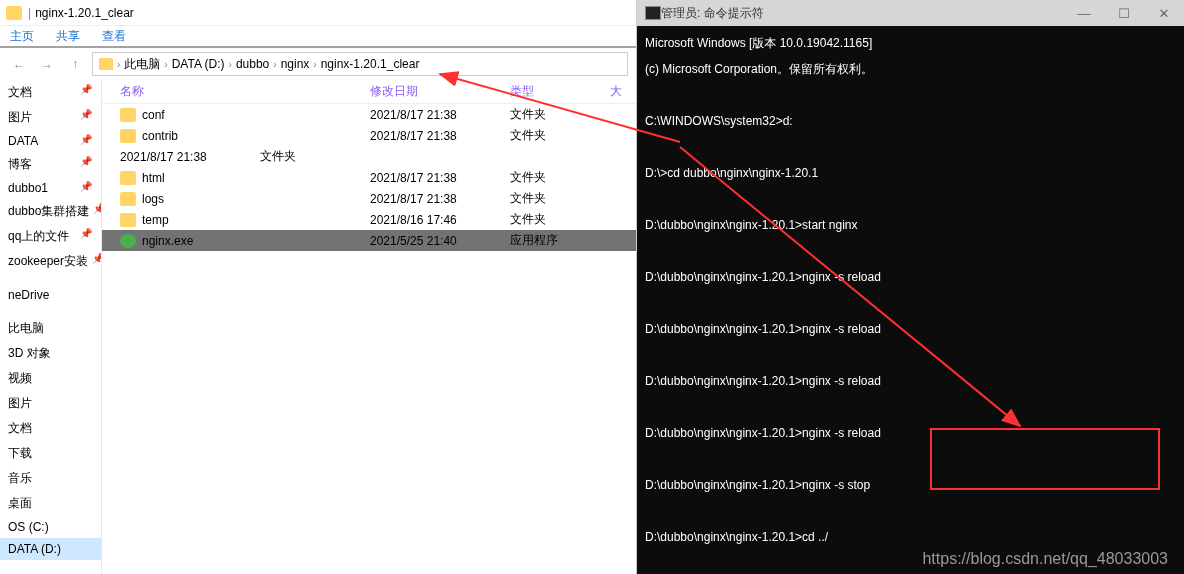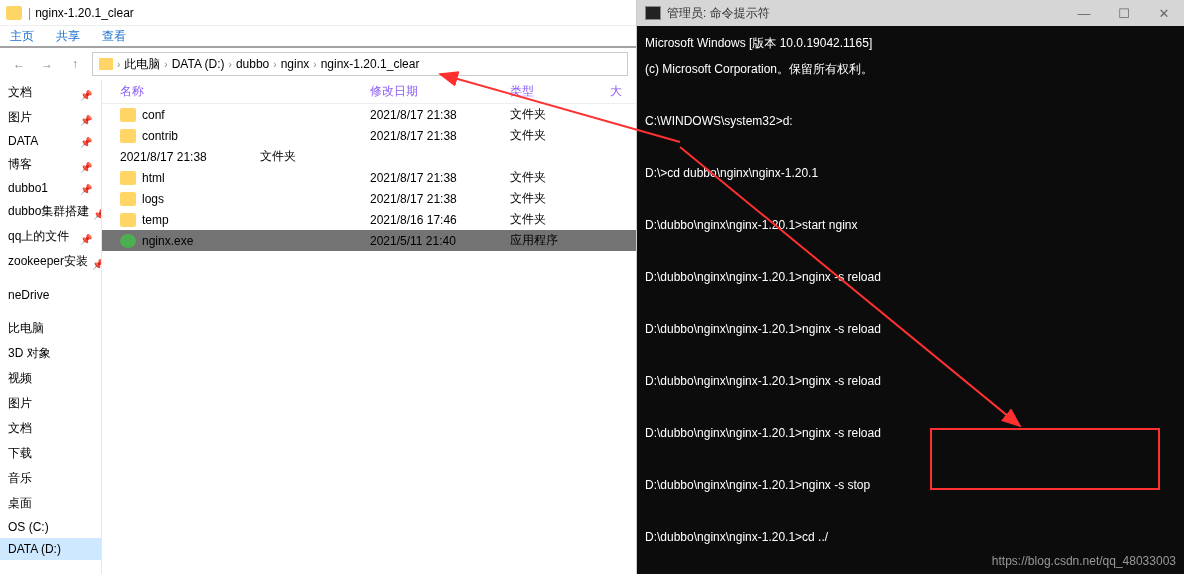--- a/index.html
+++ b/index.html
@@ -10,42 +10,42 @@
 .title-bar .folder-icon { width: 16px; height: 14px; background: #ffd666; border-radius: 2px; margin-right: 6px; }
 .ribbon { height: 22px; display: flex; align-items: center; padding: 0 10px; border-bottom: 2px solid #a3a3a3; }
 .ribbon span { color: #1a6fcf; margin-right: 22px; cursor: default; }
 .address-row { height: 32px; display: flex; align-items: center; padding: 4px 8px; gap: 6px; }
 .nav-btn { width: 22px; height: 22px; display: flex; align-items: center; justify-content: center; color: #888; }
 .breadcrumb { flex: 1; height: 24px; border: 1px solid #ccc; display: flex; align-items: center; padding: 0 6px; gap: 4px; background: #fff; }
 .breadcrumb .folder-icon-sm { width: 14px; height: 12px; background: #ffd666; border-radius: 1px; }
 .breadcrumb .sep { color: #888; font-size: 10px; }
 .body-row { flex: 1; display: flex; overflow: hidden; }
 .nav-pane { width: 102px; border-right: 1px solid #e8e8e8; overflow: hidden; }
-.nav-item { padding: 4px 8px; display: flex; align-items: flex-end; gap: 4px; white-space: nowrap; }
+.nav-item { padding: 4px 8px; display: flex; align-items: flex-start; gap: 4px; white-space: nowrap; }
 .nav-item.sel { background: #cde8ff; }
 .pin { color: #6b9bd1; font-size: 10px; margin-left: auto; }
 .file-pane { flex: 1; display: flex; flex-direction: column; }
 .col-header { display: flex; height: 24px; align-items: center; border-bottom: 1px solid #eee; color: #8b5cf6; padding-left: 18px; }
 .col-name { width: 250px; }
 .col-date { width: 140px; }
 .col-type { width: 100px; }
 .file-row { display: flex; height: 21px; align-items: center; padding-left: 18px; }
 .file-row.sel { background: #737373; }
 .file-icon { width: 16px; height: 14px; background: #ffd666; border-radius: 2px; margin-right: 6px; flex-shrink: 0; }
 .file-icon.exe { background: #4caf50; border-radius: 50%; }
 .file-row .col-name { display: flex; align-items: center; }
 .terminal { flex: 1; height: 100%; background: #0c0c0c; color: #fff; font-family: "NSimSun", "Consolas", monospace; font-size: 14px; position: relative; }
-.term-title { height: 26px; background: #d6d6d6; color: #333; display: flex; align-items: center; padding: 0 8px; gap: 6px; font-family: "Microsoft YaHei"; font-size: 12px; }
+.term-title { height: 26px; background: #d6d6d6; color: #333; display: flex; align-items: center; padding: 0 8px; font-family: "Microsoft YaHei"; font-size: 12px; }
 .term-title .cmd-icon { width: 16px; height: 14px; background: #222; border: 1px solid #888; }
 .win-controls { position: absolute; top: 0; right: 0; display: flex; height: 26px; }
 .win-btn { width: 40px; display: flex; align-items: center; justify-content: center; color: #666; font-size: 13px; }
 .term-body { padding: 4px 8px; line-height: 26px; white-space: pre; }
 .red-box { position: absolute; border: 2px solid #ff3030; }
 .arrow-svg { position: absolute; top: 0; left: 0; pointer-events: none; }
-.watermark { position: absolute; bottom: 6px; right: 8px; color: #999; font-size: 12px; }
+.watermark { position: absolute; bottom: 6px; right: 16px; color: #999; font-size: 16px; }
 </style>
 </head>
 <body>
 
 <div class="container">
 
   <div class="explorer">
     <div class="title-bar">
       <span class="folder-icon"></span>
       <span style="color:#888;margin-right:4px">|</span>
@@ -194,21 +194,21 @@
                 <span>temp</span>
               </div>
               <div class="col-date">2021/8/16 17:46</div>
               <div class="col-type">文件夹</div>
             </div>
             <div class="file-row sel">
               <div class="col-name">
                 <span class="file-icon exe"></span>
                 <span>nginx.exe</span>
               </div>
-              <div class="col-date">2021/5/11 21:40</div>
+              <div class="col-date">2021/5/25 21:40</div>
               <div class="col-type">应用程序</div>
             </div>
           </div>
       </div>
     </div>
   </div>
 
   <div class="terminal">
     <div class="term-title">
       <span class="cmd-icon"></span>

